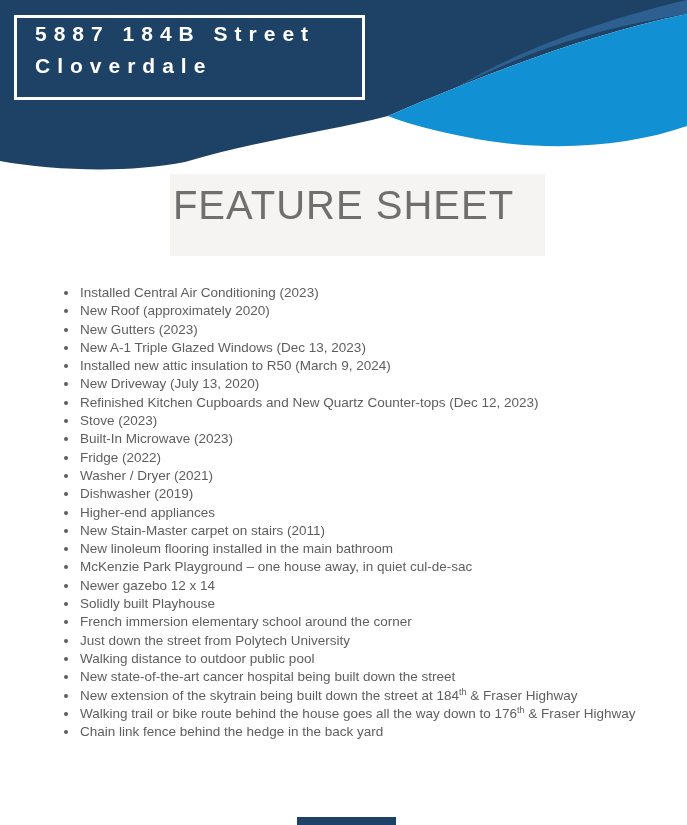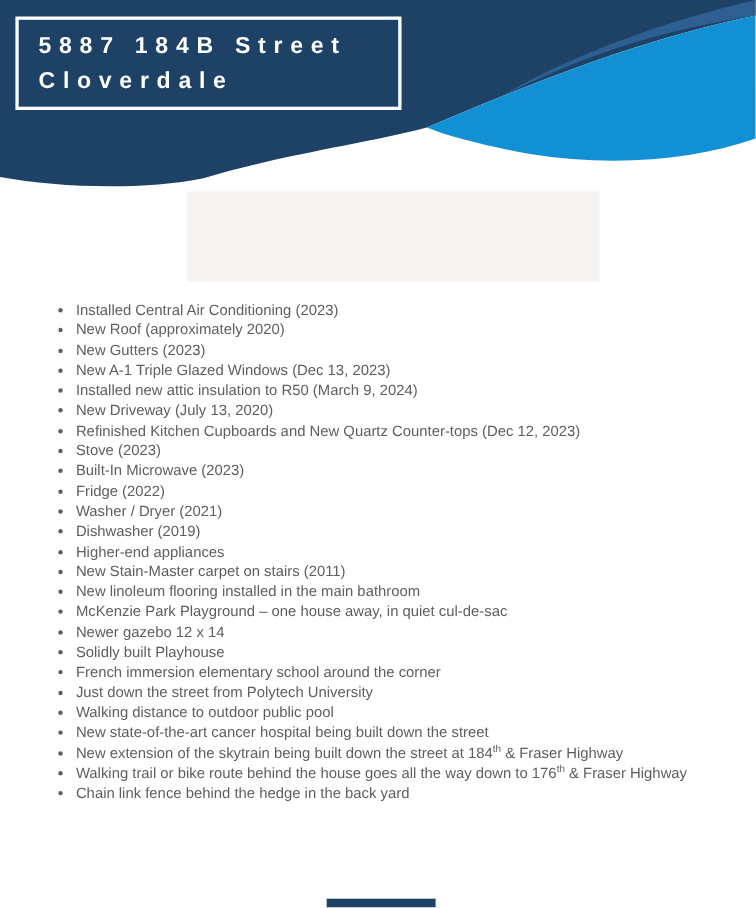--- a/index.html
+++ b/index.html
@@ -23,21 +23,20 @@
   }
   
   .address-box{
     position:absolute;
     left:14px;top:15px;
     width:327px;height:79px;
     border:3px solid #ffffff;
     box-sizing:content-box;
     display:flex;
     flex-direction:column;
-    justify-content:center;
     padding-left:18px;
   }
   .address-line{
     color:#ffffff;
     font-weight:bold;
     font-size:21px;
     letter-spacing:7px;
     line-height:32px;
     white-space:nowrap;
   }
@@ -56,21 +55,21 @@
     font-size:40px;
     letter-spacing:1px;
     color:#6f6f6f;
     font-weight:400;
   }
   
   .feature-list{
     position:absolute;
     left:0;top:268px;
     width:660px;
-    margin:5px;padding:0;
+    margin:16px;padding:0;
     list-style:none;
   }
   .feature-list li{
     position:relative;
     padding-left:64px;
     font-size:13.5px;
     line-height:18.3px;
     color:#5e5e5e;
     white-space:nowrap;
   }
@@ -103,20 +102,21 @@
     <path d="M687,0 C600,20 515,52 455,88 C540,46 600,28 687,14 Z" fill="#2d6090"></path>
     <path d="M388,116 C495,70 590,34 687,14 L687,126 C630,146 555,152 482,140 C438,132 408,124 388,116 Z" fill="#1191d3"></path>
   </svg>
 
   <div class="address-box">
     <div class="address-line">5887 184B Street</div>
     <div class="address-line">Cloverdale</div>
   </div>
 
   <div class="title-shade" style="background: rgb(245, 244, 242);"></div>
+  <div class="page-title" style="color: rgb(111, 111, 111);">FEATURE SHEET</div>
 
   <ul class="feature-list">
       <li><span class="dot"></span><span>Installed Central Air Conditioning (2023)</span></li>
       <li><span class="dot"></span><span>New Roof (approximately 2020)</span></li>
       <li><span class="dot"></span><span>New Gutters (2023)</span></li>
       <li><span class="dot"></span><span>New A-1 Triple Glazed Windows (Dec 13, 2023)</span></li>
       <li><span class="dot"></span><span>Installed new attic insulation to R50 (March 9, 2024)</span></li>
       <li><span class="dot"></span><span>New Driveway (July 13, 2020)</span></li>
       <li><span class="dot"></span><span>Refinished Kitchen Cupboards and New Quartz Counter-tops (Dec 12, 2023)</span></li>
       <li><span class="dot"></span><span>Stove (2023)</span></li>

